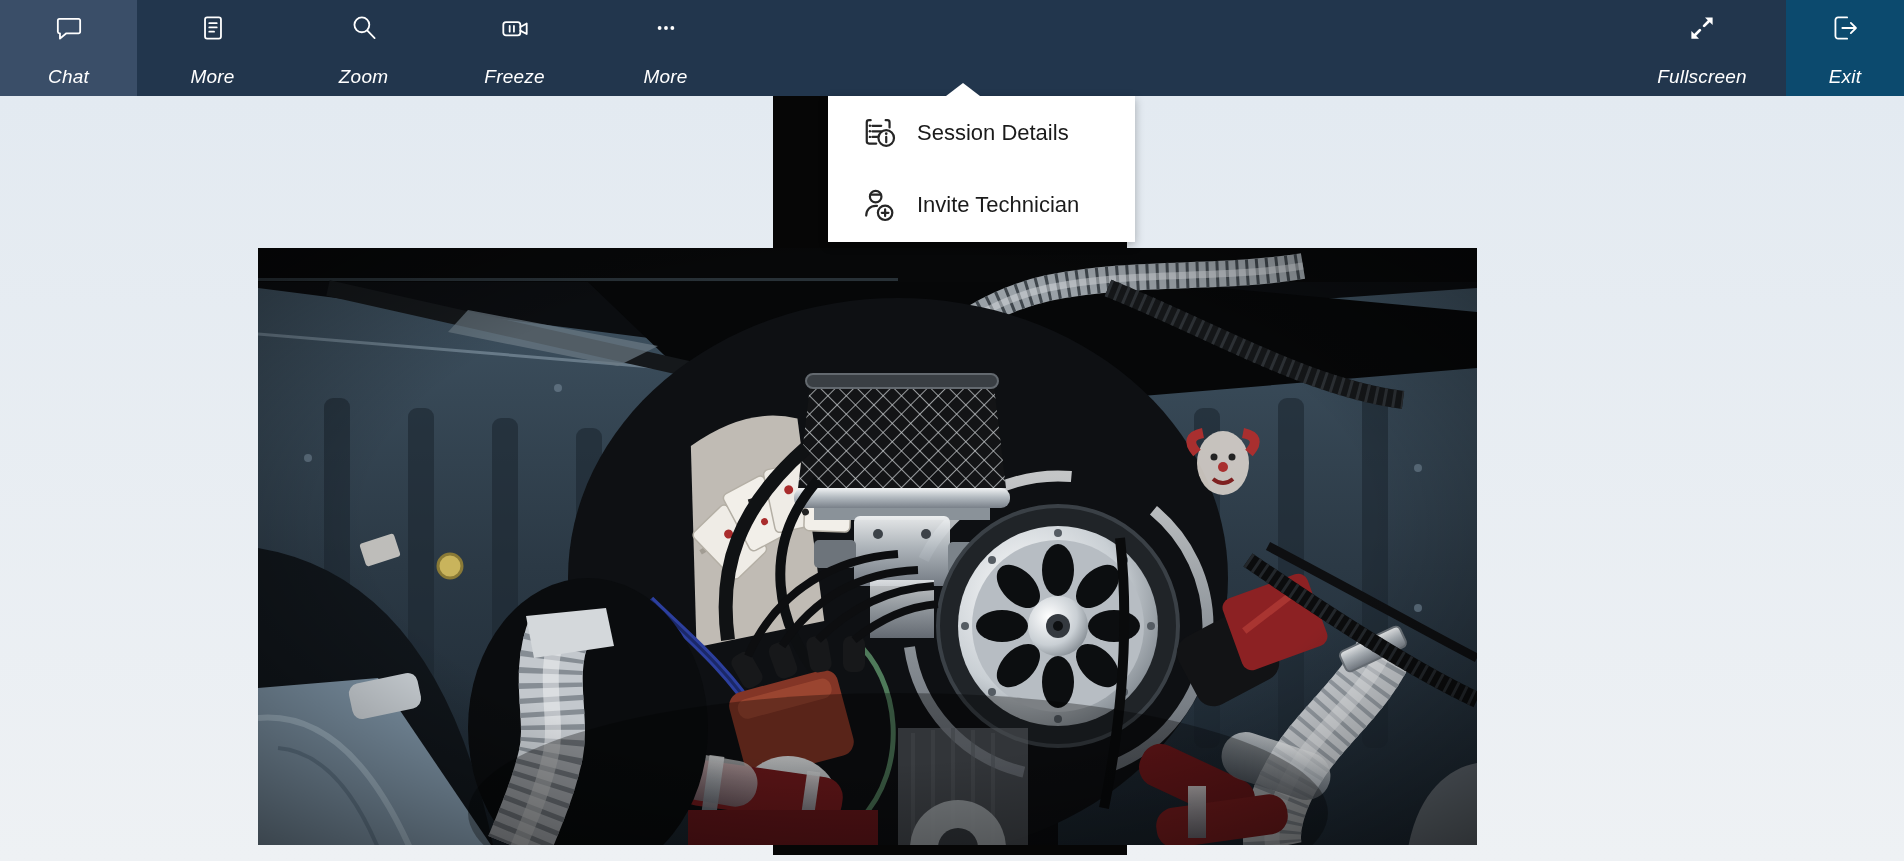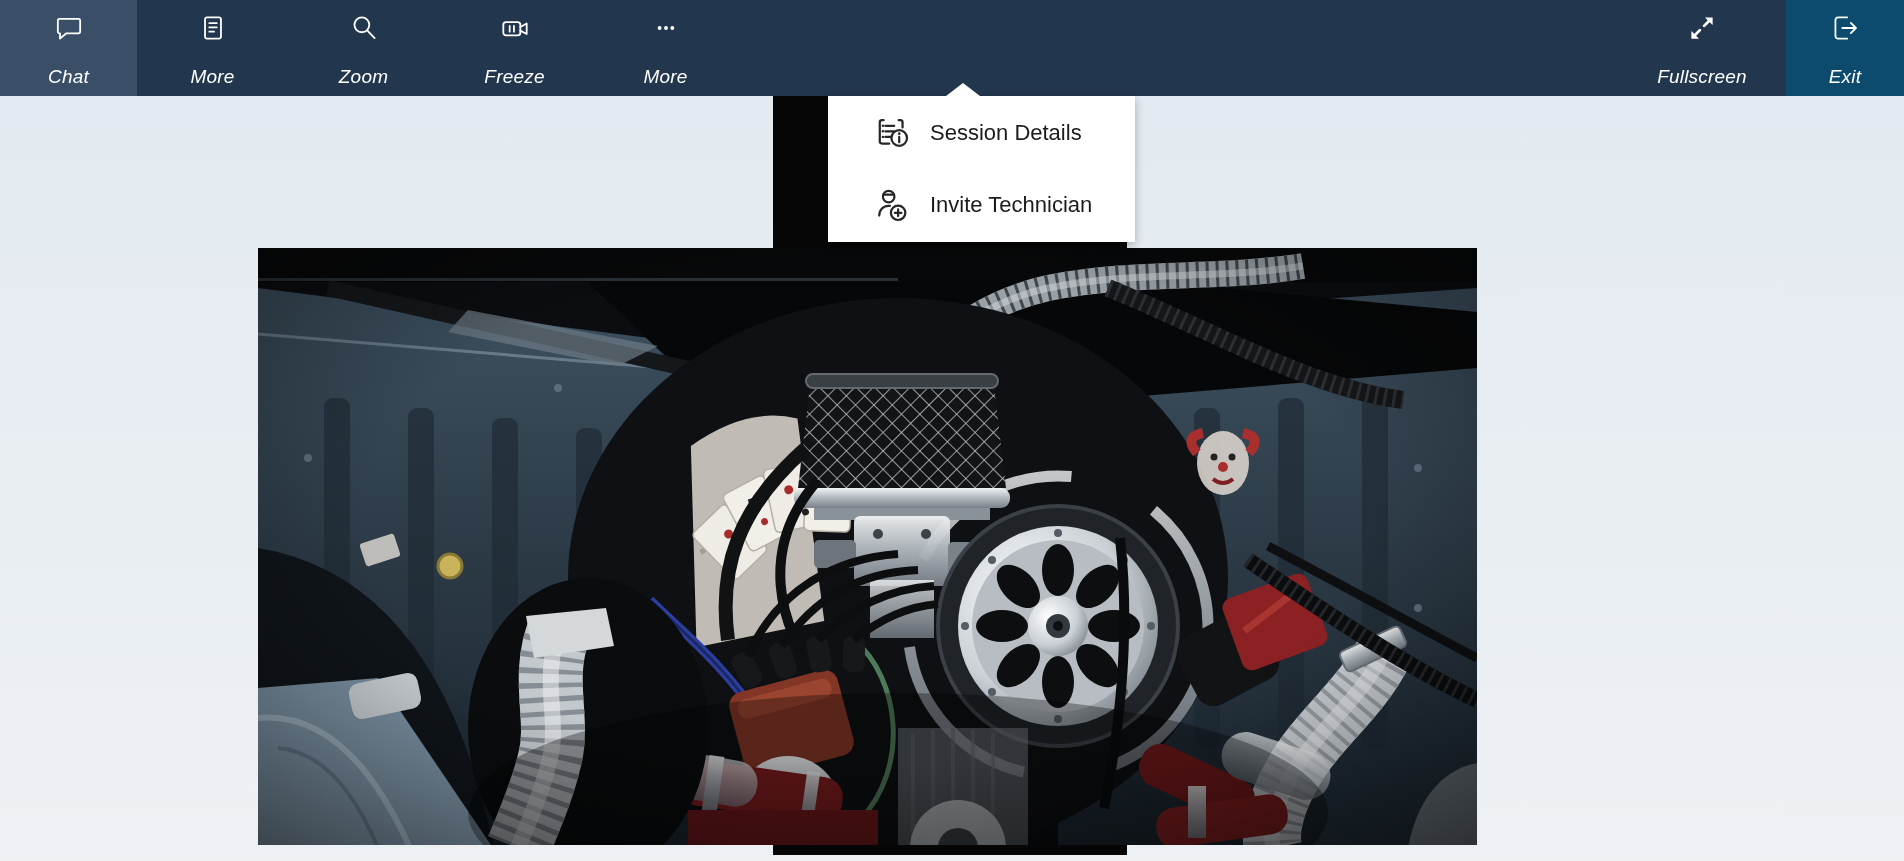--- a/index.html
+++ b/index.html
@@ -18,21 +18,21 @@
   .tb-icon svg{stroke:#fff;fill:none;stroke-width:1.7;stroke-linecap:round;stroke-linejoin:round;}
   .tb-label{font-size:19px;line-height:1;letter-spacing:.2px;}
   
   .stage{position:absolute;left:0;top:96px;width:1904px;height:765px;
          background:linear-gradient(#e3eaf1,#eef1f4);}
   .remote-screen{position:absolute;left:773px;top:96px;width:354px;height:759px;
                  background:#060606;z-index:1;}
   .engine{position:absolute;left:258px;top:248px;width:1219px;height:597px;z-index:2;display:block;}
   
   .menu{position:absolute;left:828px;top:96px;width:307px;height:146px;background:#fff;
-        box-shadow:0 3px 9px rgba(0,0,0,.28);z-index:40;padding-top:6px;box-sizing:border-box;padding-left:13px;}
+        box-shadow:0 3px 9px rgba(0,0,0,.28);z-index:40;padding-top:6px;box-sizing:border-box;}
   .menu-arrow{position:absolute;left:946px;top:83px;width:0;height:0;z-index:41;
               border-left:17px solid transparent;border-right:17px solid transparent;
               border-bottom:13px solid #fff;}
   .menu-item{height:62px;display:flex;align-items:center;gap:17px;padding-left:30px;
              cursor:pointer;color:#1b1b1b;font-size:22px;}
   .menu-item + .menu-item{margin-top:10px;}
   .menu-item .mi-icon{width:42px;height:42px;display:flex;align-items:center;justify-content:center;}
   .menu-item svg{stroke:#262626;fill:none;stroke-width:2;stroke-linecap:round;stroke-linejoin:round;}
 </style>
 </head>

